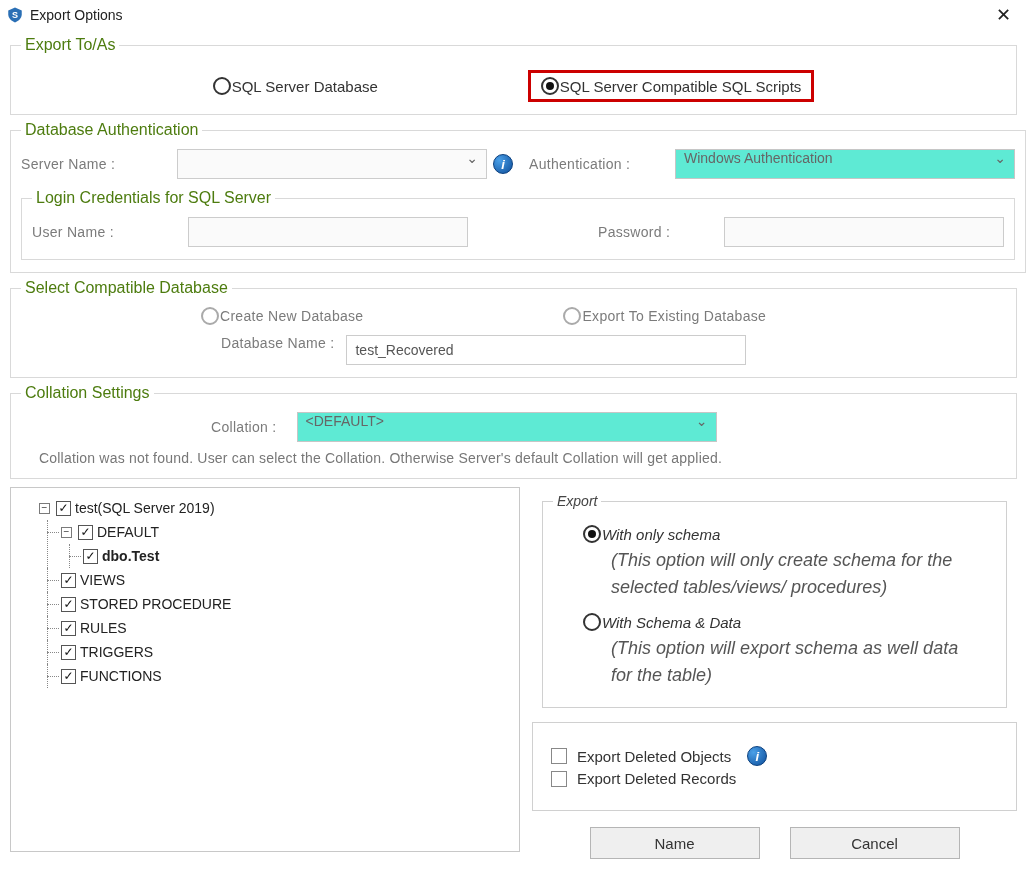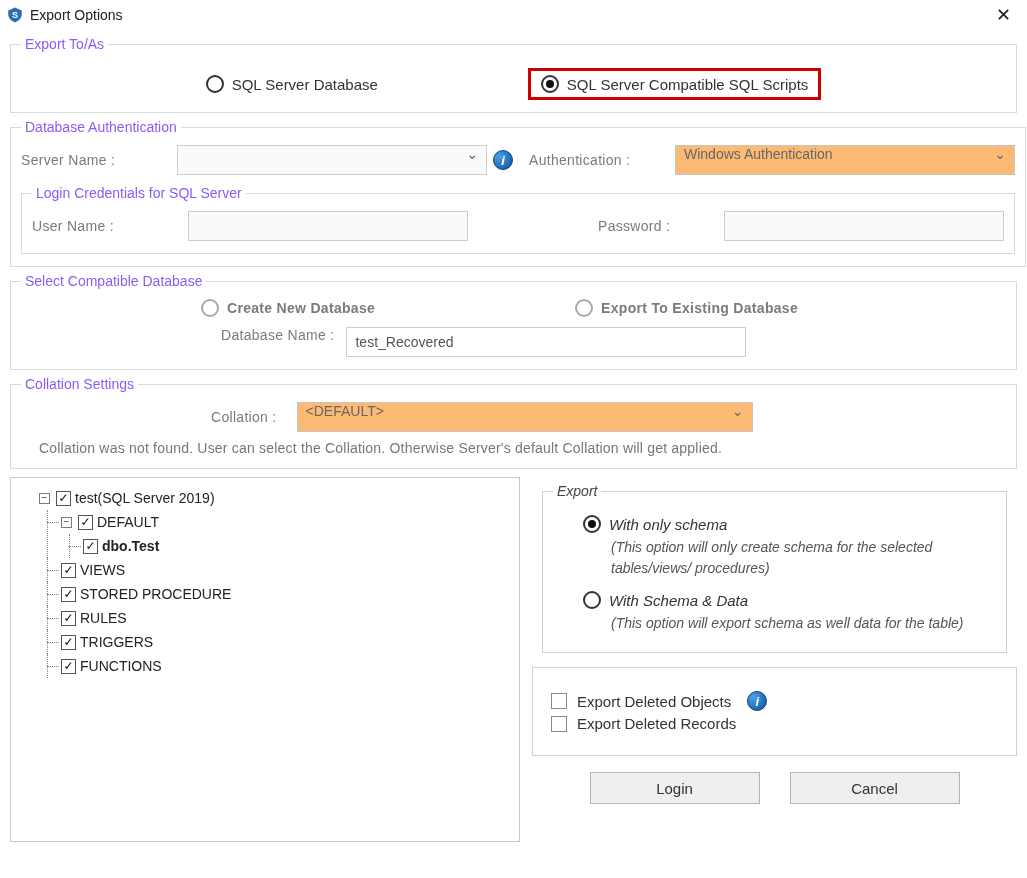--- a/index.html
+++ b/index.html
@@ -20,57 +20,57 @@
 .title-text { font-size: 14px; color: #222; }
 .close-x { font-size: 18px; color: #222; cursor: pointer; padding: 0 6px; }
 
 fieldset {
   border: 1px solid #d9d9d9;
   margin: 6px 10px 4px 10px;
   padding: 10px 10px 12px 10px;
   position: relative;
 }
 fieldset > legend {
-  font-size: 14px; color: #8b5cf6; padding: 0 4px;
+  font-size: 16px; color: #4d7c0f; padding: 0 4px;
 }
 .label { color: #7b7b7b; font-size: 14px; letter-spacing: .3px; }
 
 .export-to { display: flex; justify-content: center; gap: 150px; padding: 6px 0 0 0; }
-.radio-group { display: flex; align-items: center; gap: 8px; font-size: 15px; color: #333; }
+.radio-group { display: flex; align-items: center; gap: 1px; font-size: 15px; color: #333; }
 .radio {
   width: 18px; height: 18px; border: 2px solid #333; border-radius: 50%;
   display: inline-flex; align-items: center; justify-content: center; background: #fff;
 }
 .radio .dot { width: 8px; height: 8px; border-radius: 50%; background: #111; display: none; }
 .radio.checked .dot { display: block; }
 .radio.disabled { border-color: #aaa; }
 
 .highlight-box { border: 3px solid #cc0000; padding: 4px 10px; }
 
 .input, .select {
   border: 1px solid #ccc; height: 30px; background: #fff; font-size: 14px;
   padding: 0 8px; color: #555;
 }
 .input.disabled, .select.disabled { background: #fafafa; color: #888; }
-.select.grey { background: #fdba74; color: #666; border: 1px solid #c6c6c6; }
+.select.grey { background: #5eead4; color: #666; border: 1px solid #c6c6c6; }
 .select .chev { float: right; color: #666; }
 
 .db-auth-grid { display: grid; grid-template-columns: 150px 310px 30px 140px 340px; align-items: center; gap: 6px; }
 .login-grid { display: grid; grid-template-columns: 150px 280px 1fr 120px 280px; align-items: center; gap: 6px; }
 
 .info-icon {
   width: 20px; height: 20px; border-radius: 50%;
   background: radial-gradient(circle at 30% 30%, #4aa0e8, #0e4e9b);
   color: #fff; font-weight: bold; font-style: italic; display: flex; align-items: center; justify-content: center;
   font-size: 13px; border: 1px solid #0a3f7e;
 }
 
 .nested-fieldset { margin: 10px 0 0 0; }
 
-.dest-row { display: flex; align-items: flex-start; gap: 40px; padding-left: 180px; font-weight: bold; }
+.dest-row { display: flex; align-items: flex-start; gap: 40px; padding-left: 180px; }
 .dest-name-row { display: flex; align-items: flex-start; gap: 12px; padding-left: 200px; margin-top: 10px; }
 
 .coll-row { display: flex; align-items: center; gap: 20px; padding-left: 190px; }
 .coll-msg { color: #777; font-size: 14px; padding: 8px 0 0 18px; letter-spacing: .2px; }
 
 .bottom { display: flex; gap: 12px; margin: 8px 10px 0 10px; }
 .tree-panel {
   flex: 0 0 510px; height: 365px; border: 1px solid #c8c8c8; padding: 8px 6px; overflow: auto;
   font-size: 14px; color: #222;
 }
@@ -96,21 +96,21 @@
   display: inline-flex; align-items: center; justify-content: center; font-size: 12px; color: #111;
 }
 .chk.checked::after { content: "✓"; }
 .bold { font-weight: bold; }
 
 .right-col { flex: 1; display: flex; flex-direction: column; gap: 10px; }
 .export-box { border: 1px solid #d0d0d0; font-style: italic; }
 .export-box legend { font-size: 14px; color: #444; }
 .opt { padding: 6px 20px 6px 30px; }
 .opt .radio-group { margin-bottom: 4px; }
-.opt .desc { color: #555; font-size: 14px; padding-left: 28px; line-height: 1.5; }
+.opt .desc { color: #555; font-size: 18px; padding-left: 28px; line-height: 1.5; }
 .small-box {
   border: 1px solid #d0d0d0; padding: 19px 18px;
 }
 .chkrow { display: flex; align-items: center; gap: 10px; margin: 4px 0; font-size: 15px; color: #333; }
 .chkbox { width: 16px; height: 16px; border: 1px solid #888; background: #fff; }
 
 .btn-row { display: flex; gap: 30px; justify-content: center; padding: 6px 0; }
 .btn {
   width: 170px; height: 32px; border: 1px solid #b5b5b5; background: #efefef;
   display: flex; align-items: center; justify-content: center; font-size: 15px; color: #333;
@@ -195,21 +195,21 @@
   <div class="dest-name-row">
     <span class="label">Database Name :</span>
     <input class="input" style="width: 400px;" value="test_Recovered">
   </div>
 </fieldset>
 
 <fieldset>
   <legend>Collation Settings</legend>
   <div class="coll-row">
     <span class="label">Collation :</span>
-    <div class="select grey" style="width:456px">
+    <div class="select grey" style="width:420px">
       <span>&lt;DEFAULT&gt;</span>
       <span class="chev">⌄</span>
     </div>
   </div>
   <div class="coll-msg">Collation was not found. User can select the Collation. Otherwise Server's default Collation will get applied.</div>
 </fieldset>
 
 <div class="bottom">
   <div class="tree-panel tree">
     <ul>
@@ -298,20 +298,20 @@
         <span class="info-icon" style="margin-left:6px">i</span>
       </div>
       <div class="chkrow">
         <span class="chkbox"></span>
         <span>Export Deleted Records</span>
       </div>
     </div>
 
     <div class="btn-row">
       <div class="btn">
-          <span>Login</span>
+          <span>Name</span>
         </div>
       <div class="btn">
           <span>Cancel</span>
         </div>
     </div>
   </div>
 </div>
 
 </body></html>

